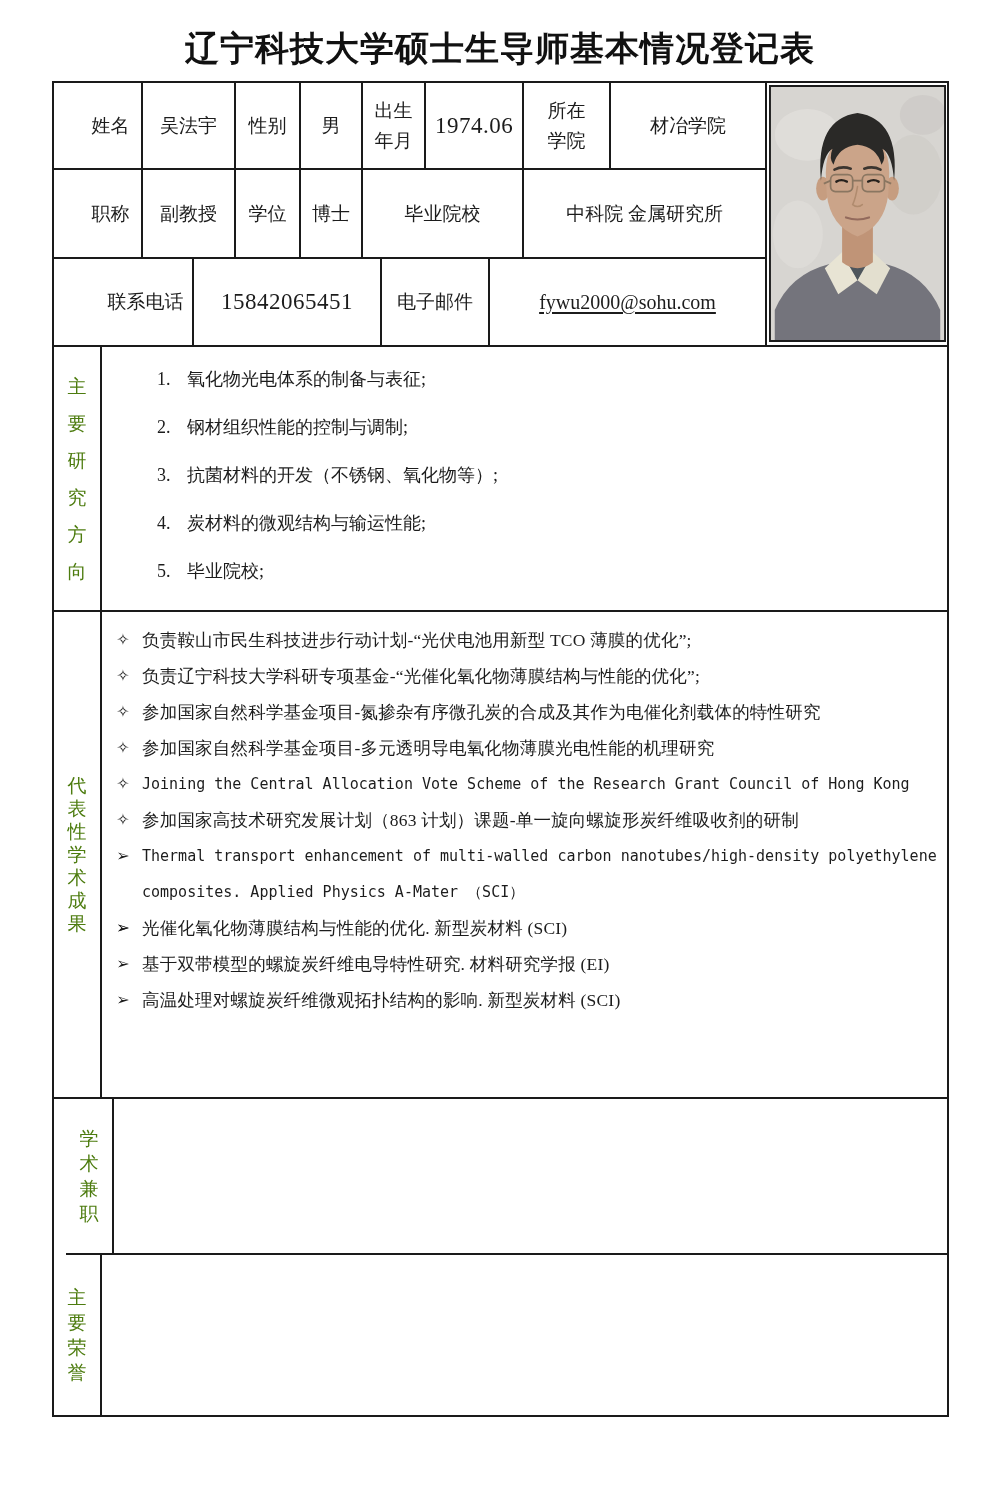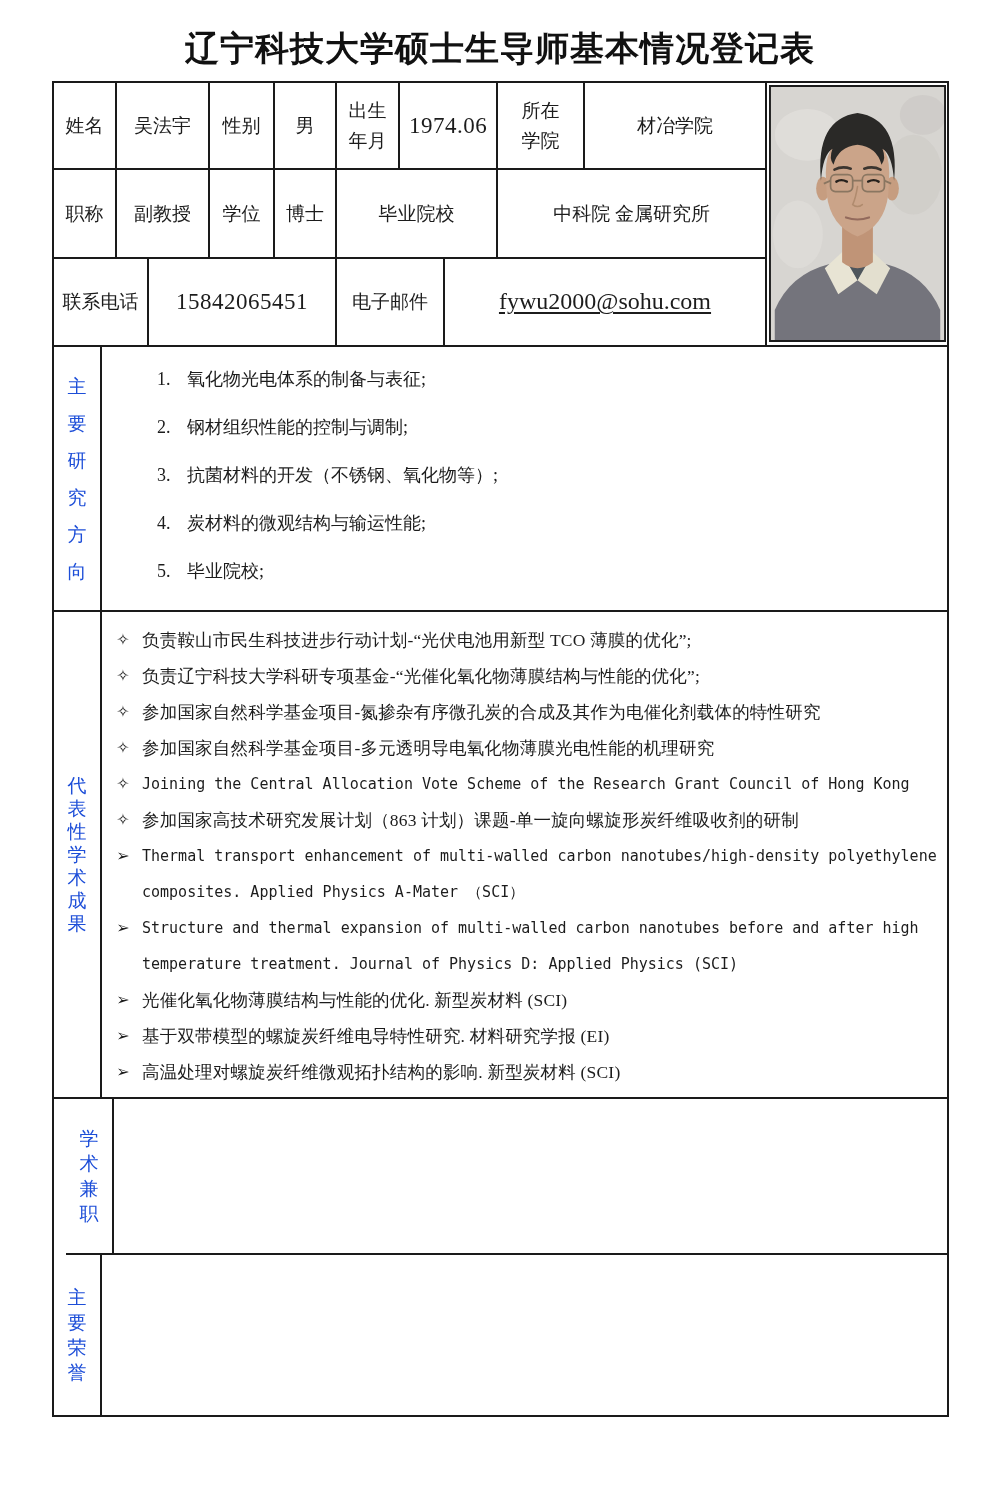--- a/index.html
+++ b/index.html
@@ -15,51 +15,51 @@
     letter-spacing:1px; color:#111;
   }
   .form-table {
     position:absolute; left:52px; top:81px; width:897px; height:1336px;
     border:2px solid #1a1a1a; display:flex; flex-direction:column;
     background:#fff;
   }
   
   .top-block { height:264px; display:flex; border-bottom:2px solid #1a1a1a; }
   .top-left  { width:713px; display:flex; flex-direction:column; }
-  .trow { display:flex; border-bottom:2px solid #1a1a1a; }
+  .trow { display:flex; border-bottom:2px solid #1a1a1a;padding-left:26px; }
   .trow.r1 { height:87px; }
   .trow.r2 { height:89px; }
-  .trow.r3 { flex:1; border-bottom:none; }
+  .trow.r3 { flex:1; border-bottom:none;margin-left:19px; }
   .cell {
     border-right:2px solid #1a1a1a;
     display:flex; align-items:center; justify-content:center;
     text-align:center; font-size:19px; line-height:1.55; overflow:hidden;
   }
   .cell:last-child { border-right:2px solid #1a1a1a; } 
   .two-line span { display:block; width:2.15em; text-align:center; }
   .num-val { font-size:23px; letter-spacing:0.5px; }
-  .email-val { font-size:24px; text-decoration:underline; text-underline-offset:3px; }
+  .email-val { font-size:20px; text-decoration:underline; text-underline-offset:3px; }
   .photo-cell {
     flex:1; padding:2px 1px 3px 2px; display:flex;
     align-items:stretch; justify-content:stretch; background:#fff;
   }
   .photo-cell svg { width:100%; height:100%; display:block; }
   
   .section { display:flex; border-bottom:2px solid #1a1a1a; }
   .section.research  { height:265px; }
   .section.achieve   { height:487px; }
   .section.positions { height:156px;margin-left:12px; }
   .section.honors    { flex:1; border-bottom:none; }
   .label-col {
     width:48px; border-right:2px solid #1a1a1a;
     display:flex; align-items:center; justify-content:center;
   }
   .vlabel {
     width:21px; text-align:center; word-break:break-all;
-    font-size:19px; color:#1d4ed8;
+    font-size:19px; color:#4d7c0f;
   }
   .research  .vlabel { line-height:37px; }
   .achieve   .vlabel { line-height:23px; }
   .positions .vlabel { line-height:25px; }
   .honors    .vlabel { line-height:25px; }
   .content-col { flex:1; overflow:hidden; }
   
   .research-list { list-style:none; padding:8px 10px 0 55px; }
   .research-list li { line-height:48px; font-size:18px; white-space:nowrap; }
   .research-list .no { display:inline-block; min-width:30px; }
@@ -188,21 +188,21 @@
     </div>
     <div class="content-col">
       <ul class="ach-list">
         <li><span class="bullet">✧</span><span>负责鞍山市民生科技进步行动计划-“光伏电池用新型 TCO 薄膜的优化”;</span></li>
         <li><span class="bullet">✧</span><span>负责辽宁科技大学科研专项基金-“光催化氧化物薄膜结构与性能的优化”;</span></li>
         <li><span class="bullet">✧</span><span>参加国家自然科学基金项目-氮掺杂有序微孔炭的合成及其作为电催化剂载体的特性研究</span></li>
         <li><span class="bullet">✧</span><span>参加国家自然科学基金项目-多元透明导电氧化物薄膜光电性能的机理研究</span></li>
         <li class="en"><span class="bullet">✧</span><span>Joining the Central Allocation Vote Scheme of the Research Grant Council of Hong Kong</span></li>
         <li><span class="bullet">✧</span><span>参加国家高技术研究发展计划（863 计划）课题-单一旋向螺旋形炭纤维吸收剂的研制</span></li>
         <li class="en"><span class="bullet">➢</span><span>Thermal transport enhancement of multi-walled carbon nanotubes/high-density polyethylene composites. Applied Physics A-Mater （SCI）</span></li>
-        <li class="en"><span class="bullet">➢</span><span>Structure and thermal expansion of multi-walled carbon nanotubes before and after high temperature treatment. Journal of Physics D: Applied Physics (SCI)</span></li>
+        <li class="en"><span class="bullet">➢</span></li>
         <li><span class="bullet">➢</span><span>光催化氧化物薄膜结构与性能的优化. 新型炭材料 (SCI)</span></li>
         <li><span class="bullet">➢</span><span>基于双带模型的螺旋炭纤维电导特性研究. 材料研究学报 (EI)</span></li>
         <li><span class="bullet">➢</span><span>高温处理对螺旋炭纤维微观拓扑结构的影响. 新型炭材料 (SCI)</span></li>
       </ul>
     </div>
   </div>
 
   <div class="section positions">
     <div class="label-col">
       <div class="vlabel">学术兼职</div>

